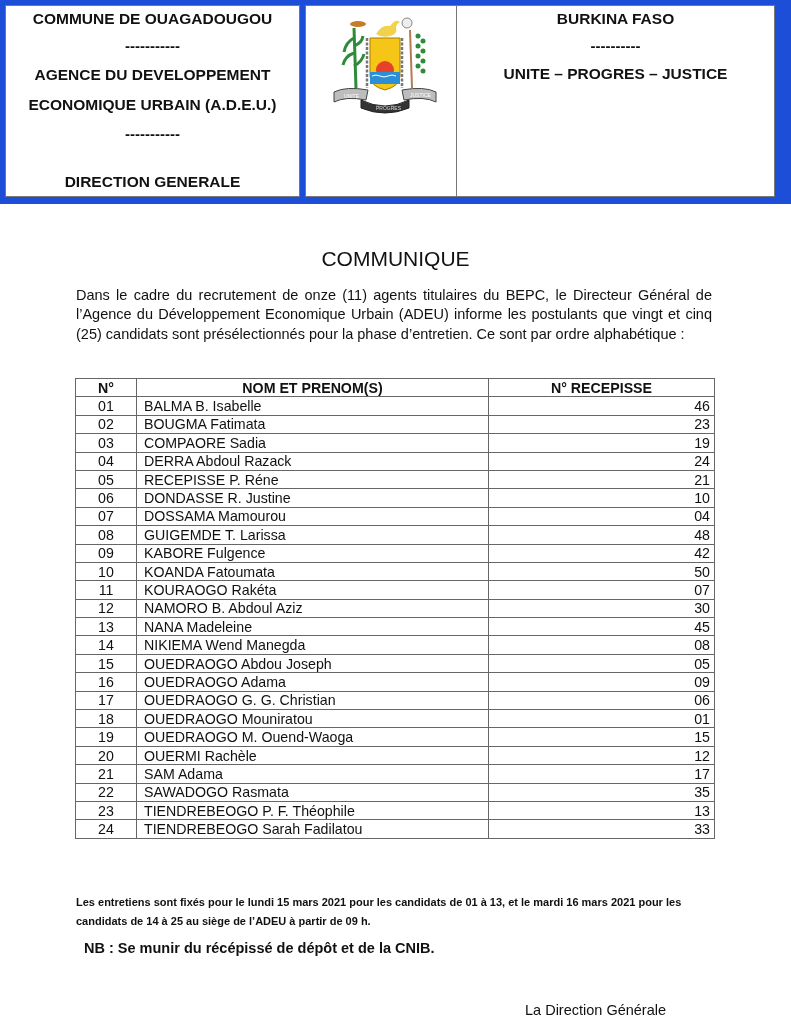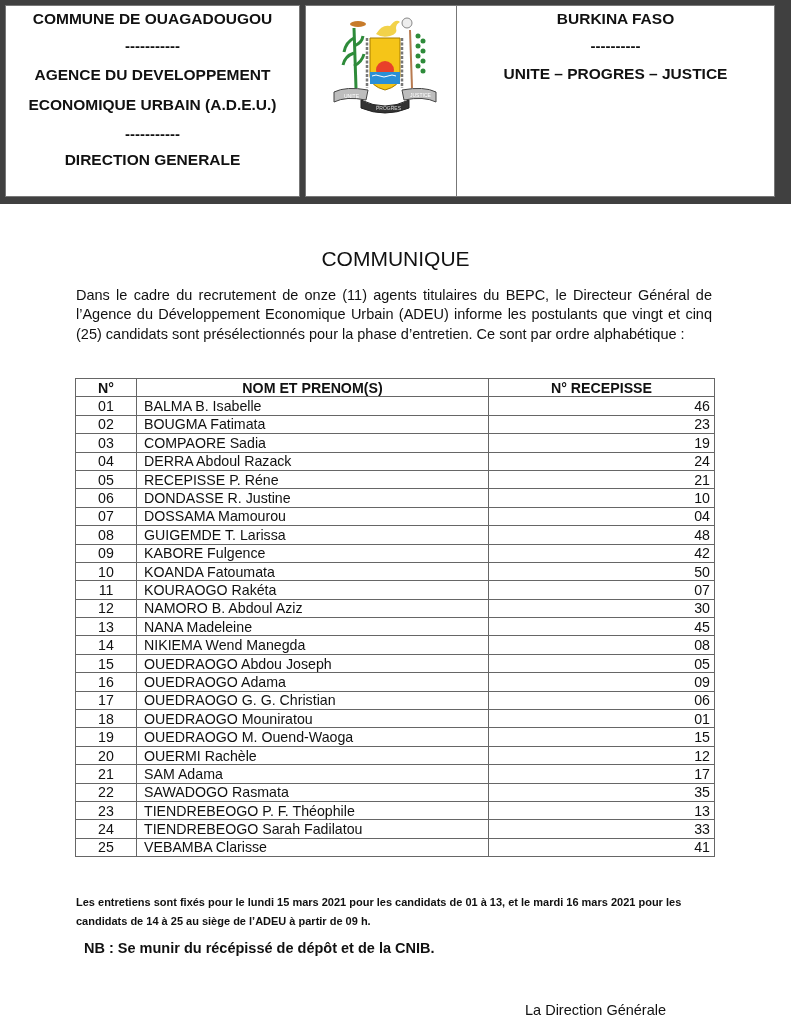--- a/index.html
+++ b/index.html
@@ -1,19 +1,19 @@
 <!DOCTYPE html>
 <html><head>
 <meta charset="utf-8">
 <style>
   html, body { margin: 0; padding: 0; background: #ffffff; }
   body { width: 791px; height: 1024px; position: relative; overflow: hidden;
          font-family: "Liberation Sans", sans-serif; color: #111; }
   .header { position: absolute; left: 0; top: 0; width: 791px; height: 204px;
-            background: #404040; }
+            background: #1d4ed8; }
   .hbox { position: absolute; top: 5px; height: 192px; background: #fff;
           border: 1px solid #777; box-sizing: border-box; text-align: center; }
   .hbox.left { left: 5px; width: 295px; }
   .hbox.mid { left: 305px; width: 158px; }
   .hbox.right { left: 456px; width: 319px; }
   .hline { font-weight: bold; font-size: 15.5px; line-height: 19px; }
   .dash { font-weight: bold; font-size: 15px; letter-spacing: 0px; }
   .title { position: absolute; top: 247px; left: 0; width: 791px; text-align: center;
            font-weight: normal; font-size: 21px; }
   .intro { position: absolute; top: 286px; left: 76px; width: 636px;
@@ -33,21 +33,21 @@
 </head>
 <body>
 
 <div class="header">
   <div class="hbox left">
     <div class="hline" style="margin-top:3px">COMMUNE DE OUAGADOUGOU</div>
     <div class="dash" style="margin-top:9px">-----------</div>
     <div class="hline" style="margin-top:11px">AGENCE DU DEVELOPPEMENT</div>
     <div class="hline" style="margin-top:11px">ECONOMIQUE URBAIN (A.D.E.U.)</div>
     <div class="dash" style="margin-top:11px">-----------</div>
-    <div class="hline" style="margin-top:8px">DIRECTION GENERALE</div>
+    <div class="hline" style="margin-top:30px">DIRECTION GENERALE</div>
   </div>
   <div class="hbox mid">
     <svg width="156" height="110" viewBox="0 0 156 110" style="margin-top:2px">
 
       <path d="M50 80 L48 20" stroke="#2e8b3a" stroke-width="3" fill="none"></path>
       <path d="M48 30 q-8 4 -10 14 M48 45 q-9 3 -11 12 M48 58 q8 -4 10 -12 M48 38 q8 -3 9 -10" stroke="#2e8b3a" stroke-width="3" fill="none"></path>
       <ellipse cx="52" cy="16" rx="8" ry="3" fill="#c77b2a"></ellipse>
 
       <path d="M106 80 L104 22" stroke="#b87a50" stroke-width="2" fill="none"></path>
       <circle cx="101" cy="15" r="5" fill="#eee" stroke="#888"></circle>
@@ -212,23 +212,18 @@
       <tr>
         <td class="num">23</td>
         <td class="name">TIENDREBEOGO P. F. Théophile</td>
         <td class="rec">13</td>
       </tr>
       <tr>
         <td class="num">24</td>
         <td class="name">TIENDREBEOGO Sarah Fadilatou</td>
         <td class="rec">33</td>
       </tr>
-      <tr>
-        <td class="num">25</td>
-        <td class="name">VEBAMBA Clarisse</td>
-        <td class="rec">41</td>
-      </tr>
     </tbody>
 </table>
 
 <div class="footer">Les entretiens sont fixés pour le lundi 15 mars 2021 pour les candidats de 01 à 13, et le mardi 16 mars 2021 pour les candidats de 14 à 25 au siège de l’ADEU à partir de 09 h.</div>
 <div class="nb">NB : Se munir du récépissé de dépôt et de la CNIB.</div>
 <div class="sign">La Direction Générale</div>
 
 </body></html>

